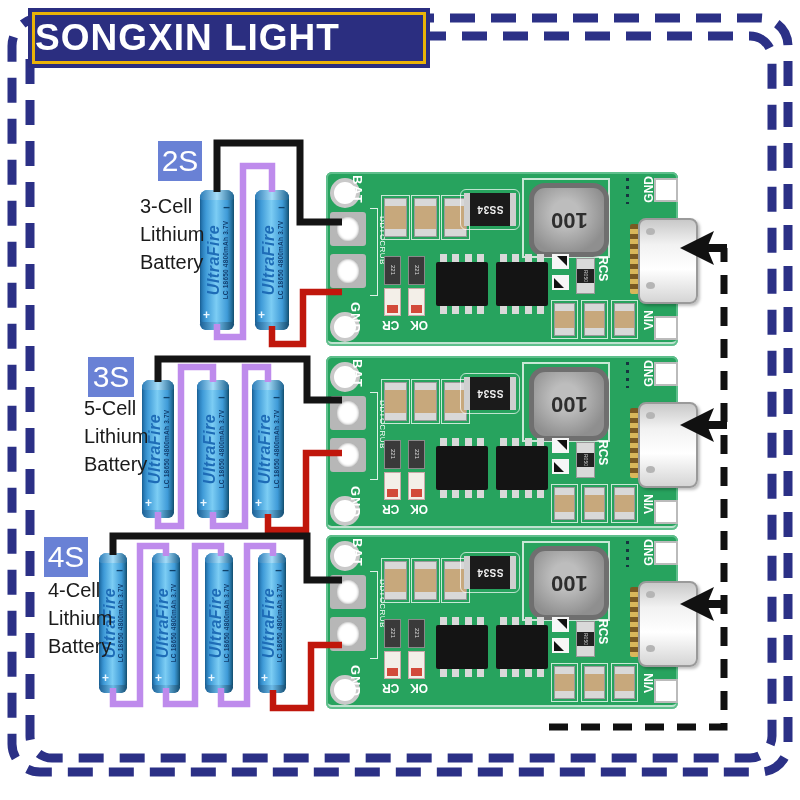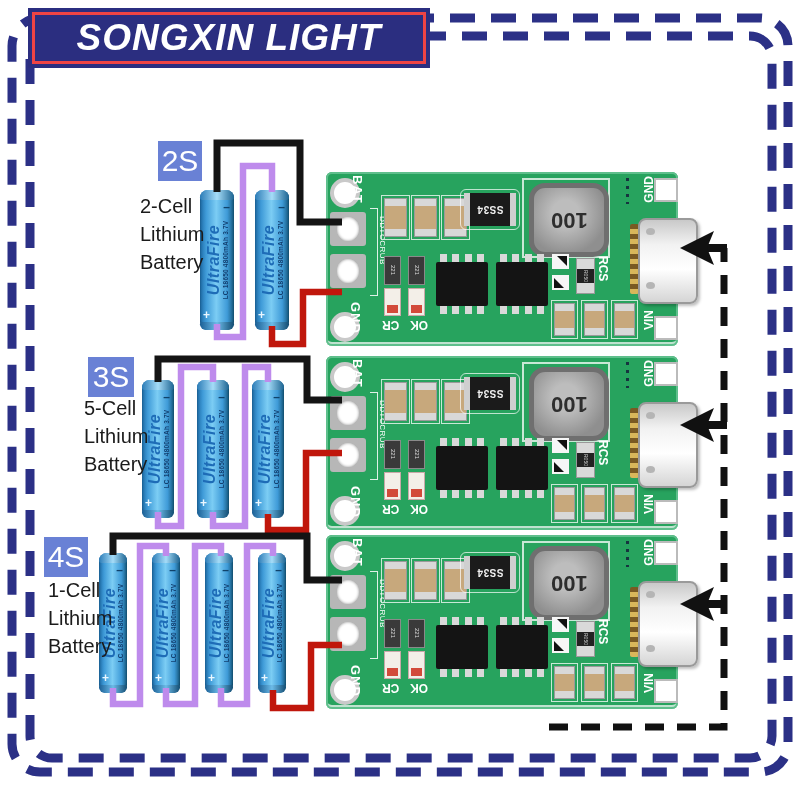--- a/index.html
+++ b/index.html
@@ -4,21 +4,21 @@
 <style>
   html,body{margin:0;padding:0;background:#ffffff;}
   .stage{position:relative;width:800px;height:800px;background:#ffffff;overflow:hidden;
          font-family:"Liberation Sans", sans-serif;}
   svg.layer{position:absolute;left:0;top:0;width:800px;height:800px;}
   #svg-borders{z-index:0;}
   #svg-wires{z-index:3;pointer-events:none;}
 
   
   .logo{position:absolute;left:28px;top:8px;width:402px;height:60px;background:#2b2e80;z-index:5;}
-  .logo-inner{position:absolute;inset:4px;border:3px solid #ef4444;display:flex;align-items:center;justify-content:center;font-style:italic;}
+  .logo-inner{position:absolute;inset:4px;border:3px solid #eab308;display:flex;align-items:center;justify-content:flex-start;}
   .logo-text{color:#ffffff;font-size:37px;font-weight:700;letter-spacing:1px;white-space:nowrap;}
 
   
   .badge{position:absolute;background:#6981d5;color:#ffffff;display:flex;align-items:center;justify-content:center;
          font-size:30px;z-index:2;}
   #badge-0{left:158px;top:141px;width:44px;height:40px;}
   #badge-1{left:88px;top:357px;width:46px;height:40px;}
   #badge-2{left:44px;top:537px;width:44px;height:40px;}
   .caption{position:absolute;color:#1b1b1b;font-size:20px;line-height:28px;z-index:2;}
   #caption-0{left:140px;top:192px;}
@@ -357,31 +357,31 @@
     <span class="bplus">+</span>
     <span class="bminus">–</span>
   </div>
 </div>
 
   <div id="badge-0" class="badge">2S</div>
   <div id="badge-1" class="badge">3S</div>
   <div id="badge-2" class="badge">4S</div>
 
   <div id="caption-0" class="caption">
-    <div>2-Cell</div>
+    <div>3-Cell</div>
     <div>Lithium</div>
     <div>Battery</div>
   </div>
   <div id="caption-1" class="caption">
     <div>5-Cell</div>
     <div>Lithium</div>
     <div>Battery</div>
   </div>
   <div id="caption-2" class="caption">
-    <div>1-Cell</div>
+    <div>4-Cell</div>
     <div>Lithium</div>
     <div>Battery</div>
   </div>
 
   <svg id="svg-wires" class="layer" viewBox="0 0 800 800">
 
     <path d="M 217,192 V 143 H 300 V 222 H 342" fill="none" stroke="#141414" stroke-width="7"></path>
     <path d="M 217,324 V 337 H 243 V 166 H 272 V 192" fill="none" stroke="#be8bec" stroke-width="6.5"></path>
     <path d="M 272,326 V 344 H 303 V 292 H 342" fill="none" stroke="#c0170c" stroke-width="6.5"></path>
 

